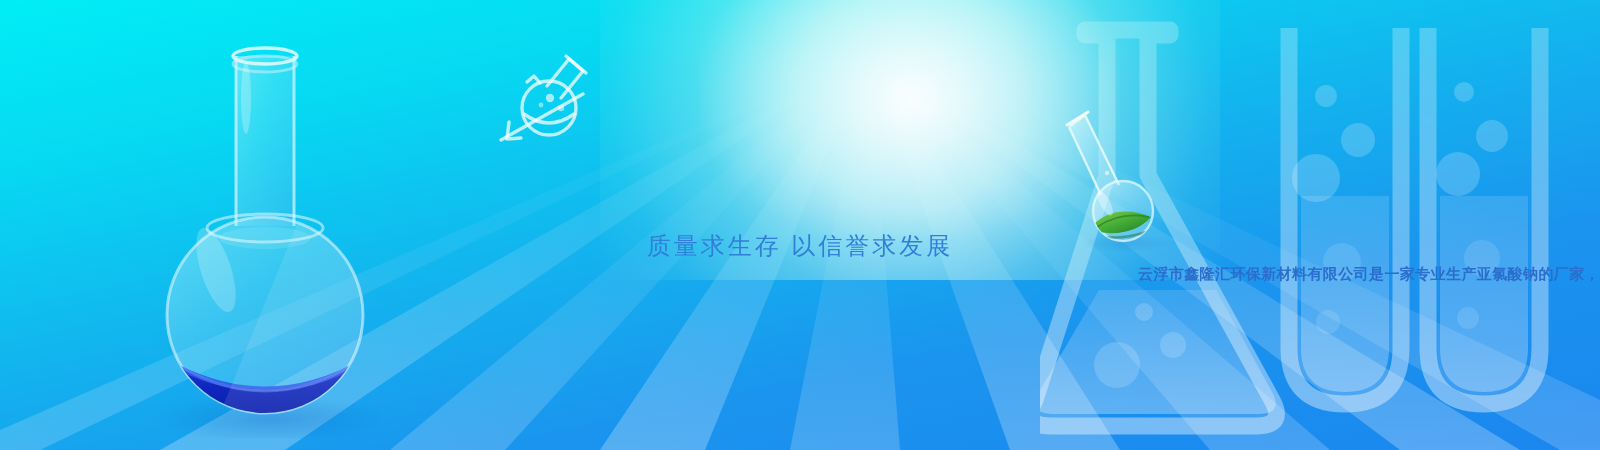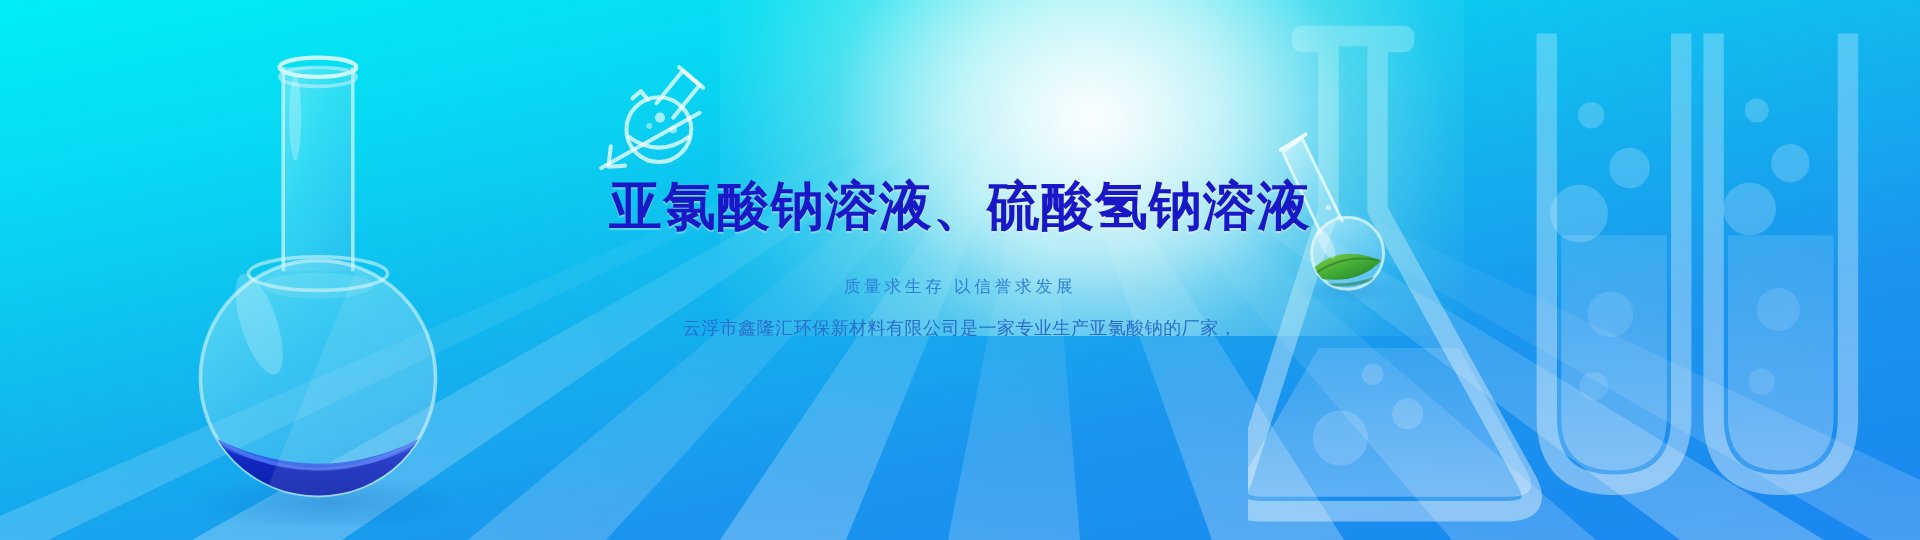--- a/index.html
+++ b/index.html
@@ -106,33 +106,33 @@
     color: #1a18c6;
     line-height: 1.05;
     white-space: nowrap;
     text-shadow: 0 1px 1px rgba(255,255,255,0.35);
   }
   .slogan {
     position: absolute;
     left: 0; top: 230px;
     width: 1600px;
     text-align: center;
-    font-size: 14px;
+    font-size: 24px;
     font-weight: normal;
     letter-spacing: 3px;
     color: #2f7fd8;
     white-space: nowrap;
   }
   .desc {
     position: absolute;
     left: 0; top: 262px;
     width: 1600px;
-    text-align: center;
+    text-align: right;
     font-size: 15px;
-    font-weight: normal;
+    font-weight: bold;
     letter-spacing: 0.4px;
     color: #2a6ecd;
     line-height: 23px;
     white-space: nowrap;
   }
   .desc div { display: block; }
 </style>
 </head>
 <body>
 
@@ -321,20 +321,19 @@
         <path d="M 30 126 q 28 10 62 -2" fill="none" stroke="#1d6b22" stroke-opacity="0.45" stroke-width="2.6"></path>
       </g>
 
       <ellipse cx="48" cy="96" rx="5" ry="14" fill="#ffffff" fill-opacity="0.34" transform="rotate(-28 48 96)"></ellipse>
       <circle cx="50" cy="66" r="2.2" fill="#ffffff" fill-opacity="0.55"></circle>
       <circle cx="58" cy="74" r="1.6" fill="#ffffff" fill-opacity="0.45"></circle>
     </svg>
   </div>
 
   <div class="copy">
-    <div class="headline">亚氯酸钠溶液、硫酸氢钠溶液</div>
     <div class="slogan">质量求生存   以信誉求发展</div>
     <div class="desc">
       <div>云浮市鑫隆汇环保新材料有限公司是一家专业生产亚氯酸钠的厂家，</div>
     </div>
   </div>
 
 </div>
 
 </body></html>

